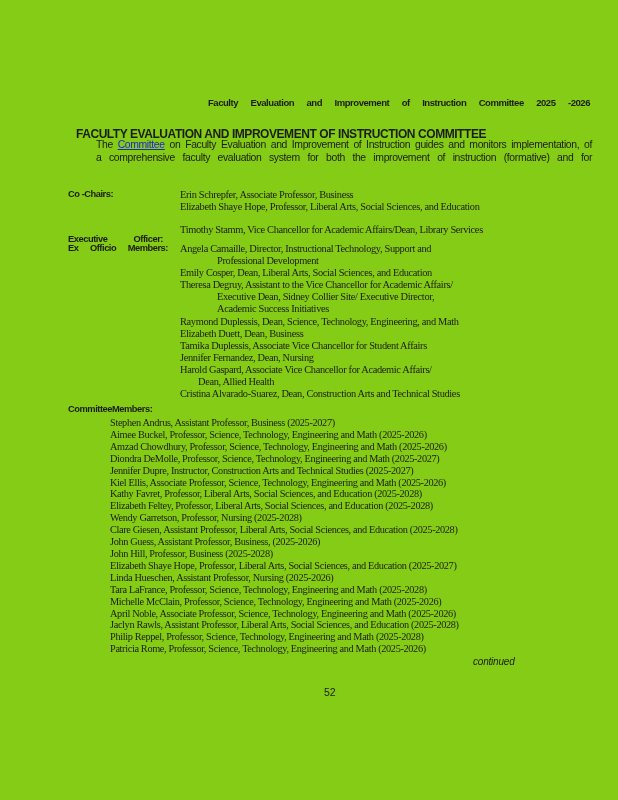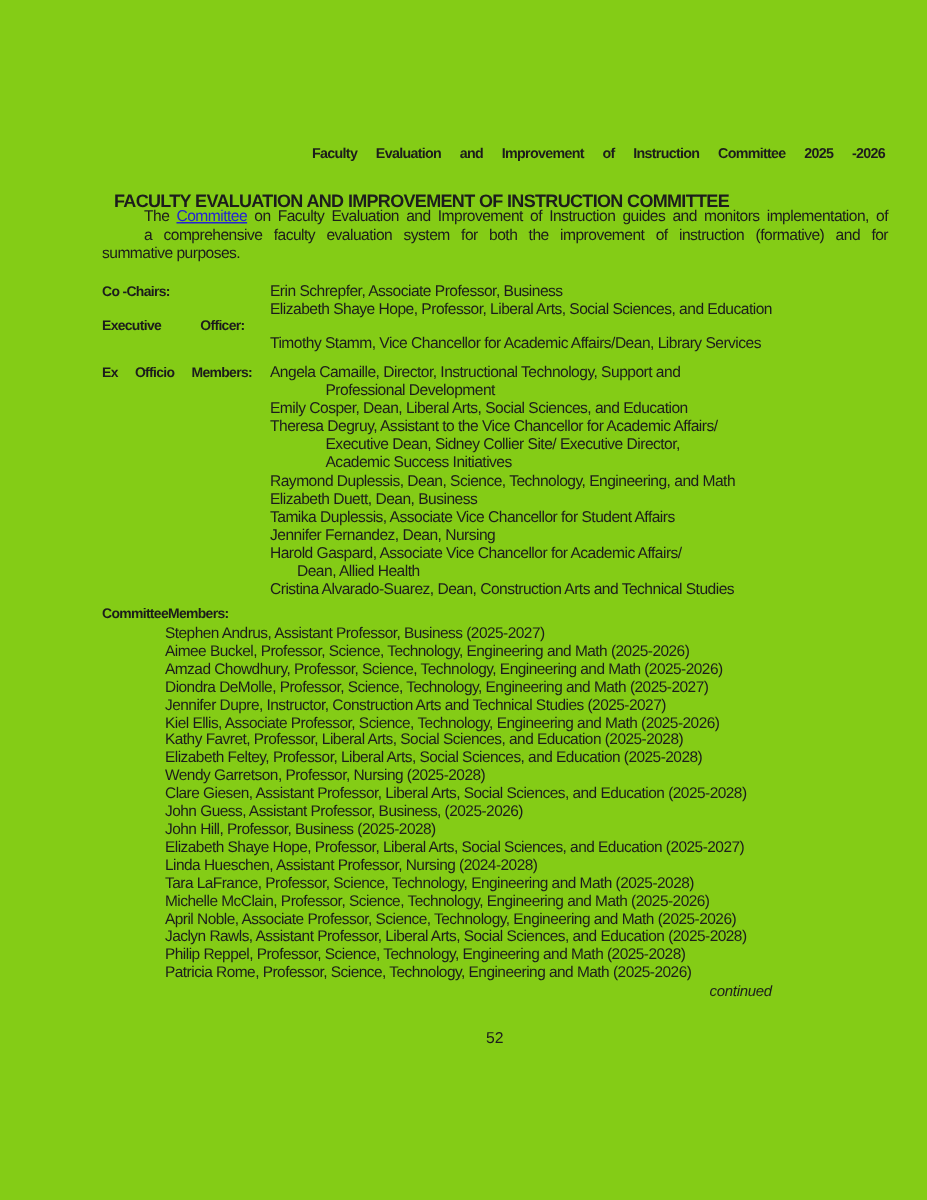--- a/index.html
+++ b/index.html
@@ -18,29 +18,29 @@
   .intro .jline { text-align:justify; text-align-last:justify;margin-left:28px; }
   .link { color:#2323d3; text-decoration:underline; cursor:pointer; }
 
   .label { position:absolute; left:68px; font-size:9.3px; font-weight:700;
            letter-spacing:-0.45px; white-space:nowrap; }
   .spread { display:flex; justify-content:space-between; white-space:nowrap; }
   .w95  { width:95px; }
   .w100 { width:100px; }
   .w74  { width:74px; }
 
-  .col { position:absolute; white-space:nowrap; }
+  .col { position:absolute; white-space:nowrap;font-family:Liberation Serif, serif; }
   .officer-col { left:180px; font-size:10.4px; letter-spacing:-0.35px; }
   .cochair-col   { top:189px; line-height:12.3px; }
   .exec-col      { top:224px; line-height:12.3px; }
   .exofficio-col { top:243px; line-height:12.1px; }
   .member-col  { left:110px; top:417px; font-size:10.3px; letter-spacing:-0.35px; line-height:11.9px; }
 
   .lbl-cochairs  { top:189px; }
-  .lbl-exec      { top:212px; }
+  .lbl-exec      { top:234px; }
   .lbl-exofficio { top:243px; }
   .lbl-committee { top:404px; }
 
   .i1 { padding-left:18px; }
   .i2 { padding-left:37px; }
 
   .continued { position:absolute; top:656px; left:473px; font-size:10px;
                font-style:italic; letter-spacing:-0.2px; }
   .pagenum   { position:absolute; top:686px; left:324px; font-size:10.5px; }
 </style>
@@ -49,21 +49,20 @@
 
 <div class="page">
 
   <div class="title-line cond jall">Faculty Evaluation and Improvement of Instruction Committee 2025 -2026</div>
 
   <div class="main-head cond jall">FACULTY EVALUATION AND IMPROVEMENT OF INSTRUCTION COMMITTEE</div>
 
   <div class="intro">
     <div class="jline"><span>The </span><span class="link">Committee</span><span> on Faculty Evaluation and Improvement of Instruction guides and monitors implementation, of</span></div>
     <div class="jline">a comprehensive faculty evaluation system for both the improvement of instruction (formative) and for</div>
-    <div>summative purposes.</div>
   </div>
 
   <div class="label lbl-cochairs">Co -Chairs:</div>
   <div class="col officer-col cochair-col">
 
   <div>Erin Schrepfer, Associate Professor, Business</div>
       <div>Elizabeth Shaye Hope, Professor, Liberal Arts, Social Sciences, and Education</div>
     </div>
 
   <div class="label lbl-exec spread w95">
@@ -109,21 +108,21 @@
       <div>Diondra DeMolle, Professor, Science, Technology, Engineering and Math (2025-2027)</div>
       <div>Jennifer Dupre, Instructor, Construction Arts and Technical Studies (2025-2027)</div>
       <div>Kiel Ellis, Associate Professor, Science, Technology, Engineering and Math (2025-2026)</div>
       <div>Kathy Favret, Professor, Liberal Arts, Social Sciences, and Education (2025-2028)</div>
       <div>Elizabeth Feltey, Professor, Liberal Arts, Social Sciences, and Education (2025-2028)</div>
       <div>Wendy Garretson, Professor, Nursing (2025-2028)</div>
       <div>Clare Giesen, Assistant Professor, Liberal Arts, Social Sciences, and Education (2025-2028)</div>
       <div>John Guess, Assistant Professor, Business, (2025-2026)</div>
       <div>John Hill, Professor, Business (2025-2028)</div>
       <div>Elizabeth Shaye Hope, Professor, Liberal Arts, Social Sciences, and Education (2025-2027)</div>
-      <div>Linda Hueschen, Assistant Professor, Nursing (2024-2028)</div>
+      <div>Linda Hueschen, Assistant Professor, Nursing (2025-2026)</div>
       <div>Tara LaFrance, Professor, Science, Technology, Engineering and Math (2025-2028)</div>
       <div>Michelle McClain, Professor, Science, Technology, Engineering and Math (2025-2026)</div>
       <div>April Noble, Associate Professor, Science, Technology, Engineering and Math (2025-2026)</div>
       <div>Jaclyn Rawls, Assistant Professor, Liberal Arts, Social Sciences, and Education (2025-2028)</div>
       <div>Philip Reppel, Professor, Science, Technology, Engineering and Math (2025-2028)</div>
       <div>Patricia Rome, Professor, Science, Technology, Engineering and Math (2025-2026)</div>
     </div>
 
   <div class="continued">continued</div>
   <div class="pagenum">52</div>

